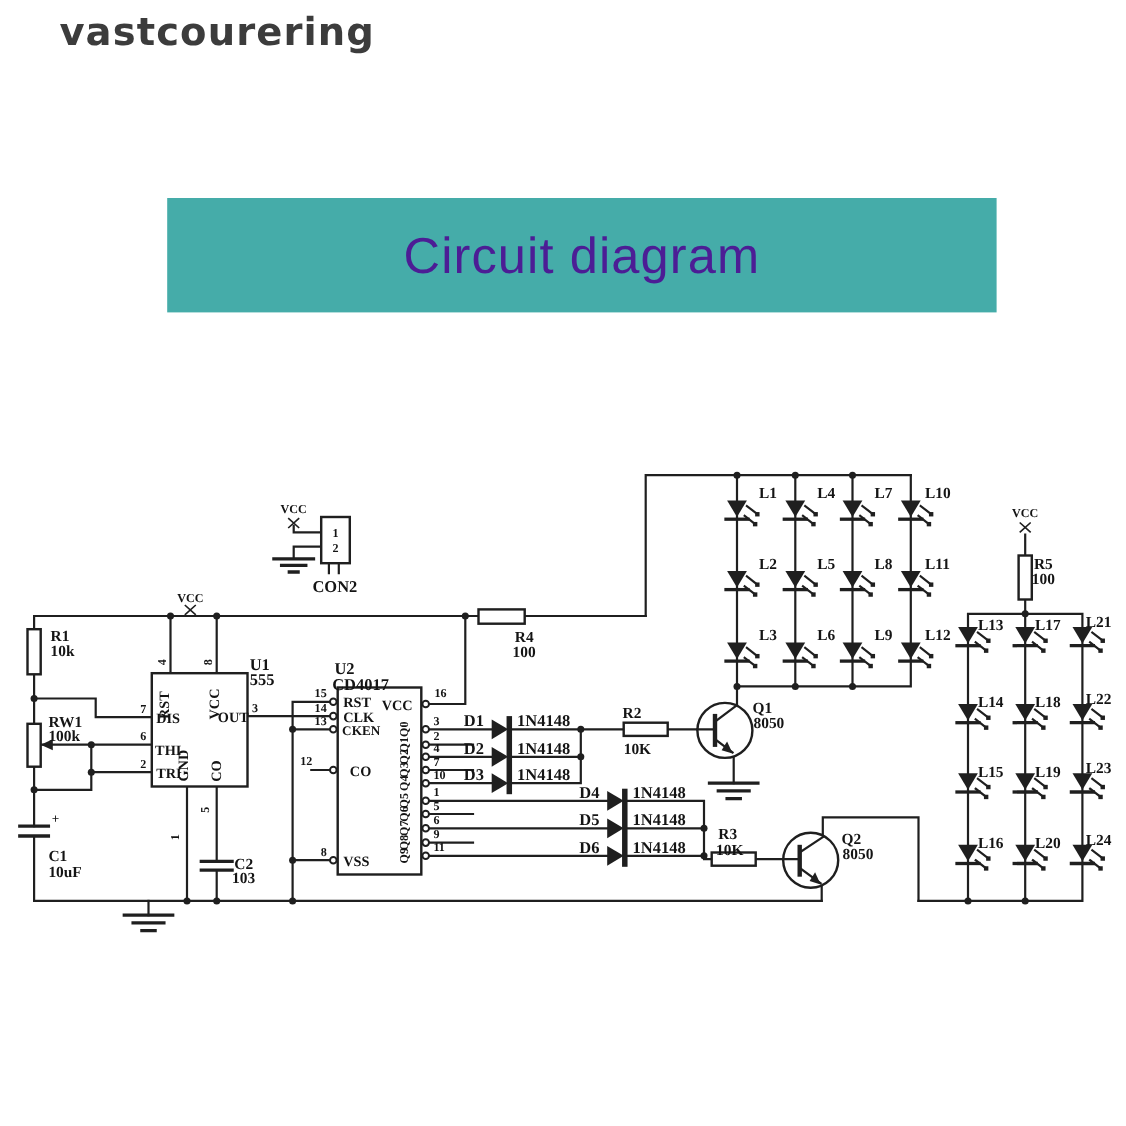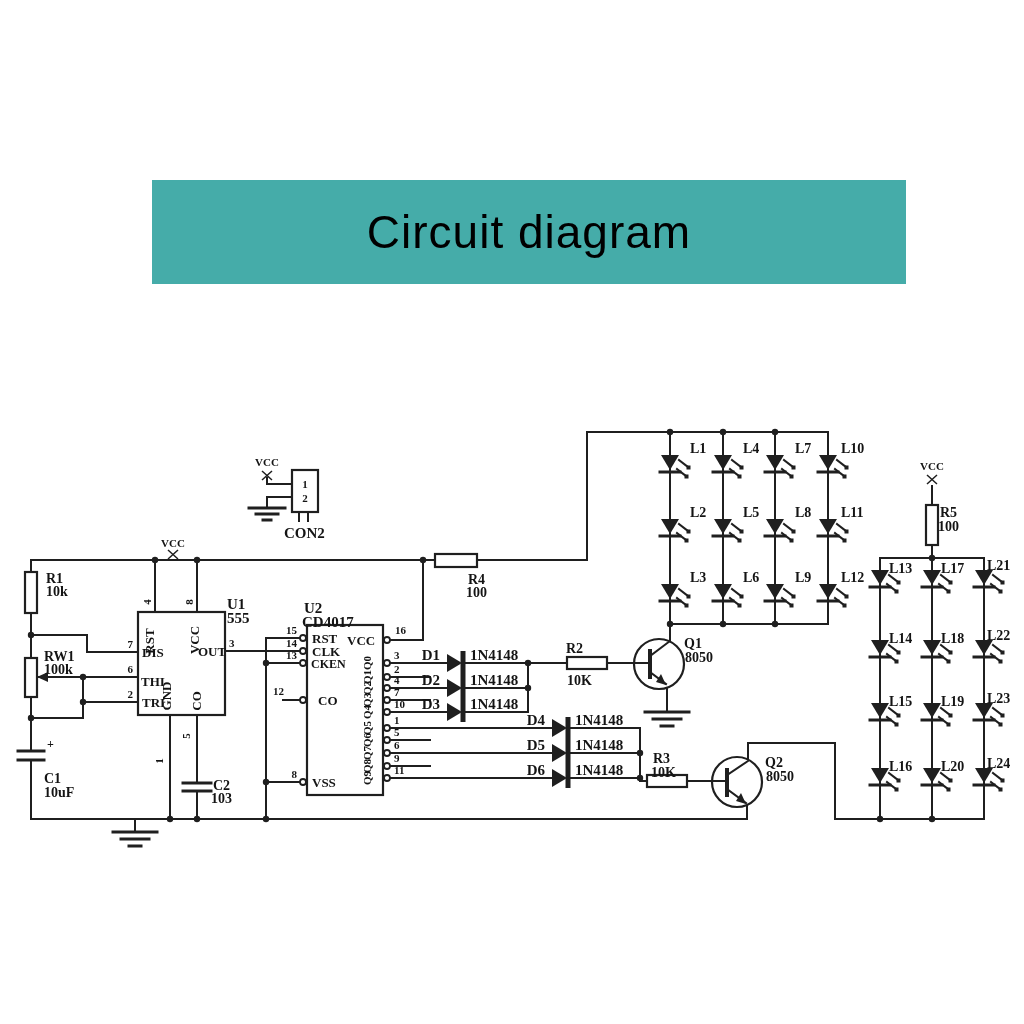--- a/index.html
+++ b/index.html
@@ -2,40 +2,41 @@
 <html style="--banner: #45aca9; --ink: #1f1f1f; --wm: #3c3c3c;"><head>
 <meta charset="utf-8">
 <style>
   :root{ --ink:#1f1f1f; --banner:#45aca9; --wm:#3c3c3c; }
   html,body{margin:0;padding:0;background:#fff;}
   .page{position:relative;width:1024px;height:1024px;background:#fff;overflow:hidden;}
   .watermark{position:absolute;left:54px;top:10px;font-family:"DejaVu Sans",sans-serif;
     font-size:35px;font-weight:700;color:var(--wm);letter-spacing:1px;}
   .banner{position:absolute;left:152px;top:180px;width:754px;height:104px;background:var(--banner);
     display:flex;align-items:center;justify-content:center;}
-  .banner span{font-family:"Liberation Sans",sans-serif;font-size:46px;color:#000000;letter-spacing:1px;}
+  .banner span{font-family:"Liberation Sans",sans-serif;font-size:46px;color:#4c1d95;letter-spacing:1px;}
   svg{position:absolute;left:0;top:0;}
   .w{stroke:var(--ink);stroke-width:2;fill:none;stroke-linecap:square;}
   .w15{stroke:var(--ink);stroke-width:1.5;fill:none;}
   .w3{stroke:var(--ink);stroke-width:3;fill:none;stroke-linecap:square;}
   .w4{stroke:var(--ink);stroke-width:4;fill:none;}
   .w5{stroke:var(--ink);stroke-width:5;fill:none;}
   .bx{stroke:var(--ink);stroke-width:2.2;fill:#fff;}
   .pin{stroke:var(--ink);stroke-width:1.8;fill:#fff;}
   .dot{fill:var(--ink);stroke:none;}
   .blk{fill:var(--ink);stroke:none;}
   text{font-family:"Liberation Serif",serif;font-weight:700;fill:#141414;}
   .t11{font-size:11px;} .t12{font-size:12px;} .t13{font-size:13px;}
   .t14{font-size:14px;} .t15{font-size:15px;}
   .mid{text-anchor:middle;} .end{text-anchor:end;}
 </style>
 </head>
 <body>
 
 <div class="page">
+  <div class="watermark">vastcourering</div>
   <div class="banner">
     <span>Circuit diagram</span>
   </div>
 
   <svg width="1024" height="1024" viewBox="0 0 1024 1024">
 
     <g>
       <path class="w" d="M31,560 H587 M31,560 V751 M31,760 V819 M31,819 H747"></path>
       <path class="w" d="M155,560 V612 M197,560 V612 M31,635 H87 V652 H138 M38,677 H138 M83,677 V718 H31 M83,702 H138 M170,715 V819 M197,715 V783 M197,791 V819 M225,651 H300"></path>
       <path class="w" d="M266,638 H300 M266,638 V819 M266,663 H300 M283,700 H300 M266,782 H300"></path>

